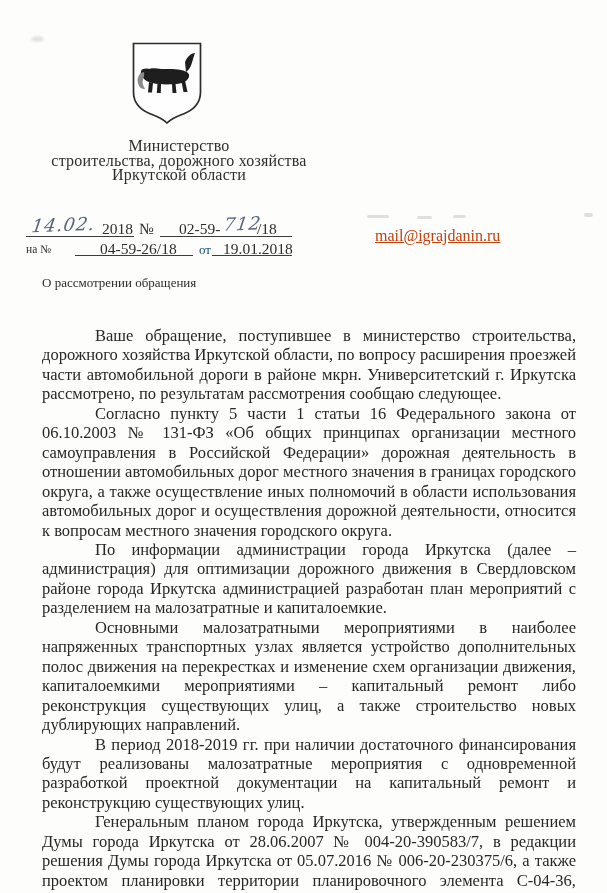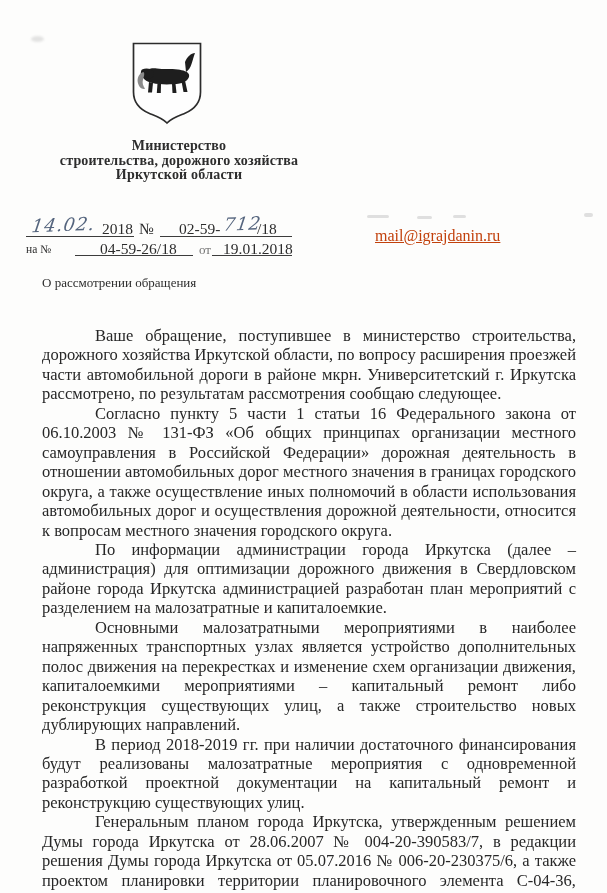--- a/index.html
+++ b/index.html
@@ -6,38 +6,38 @@
   html,body { background:#e9e9e9; }
   .page {
     position:relative; width:607px; height:893px; margin:0 auto;
     background:#fdfdfc; overflow:hidden;
     font-family:"Liberation Serif", serif; color:#2d2d2d;
   }
   
   .emblem { position:absolute; left:130px; top:40px; width:74px; height:86px; }
   .ministry-block {
     position:absolute; left:28px; top:139px; width:302px;
-    text-align:center; font-weight:bold; font-size:14px; line-height:14.6px;
+    text-align:center; font-weight:normal; font-size:16px; line-height:14.6px;
     letter-spacing:.2px;
   }
   .contact-block {
     position:absolute; left:28px; top:185px; width:302px;
     text-align:center; font-size:10.8px; line-height:10.2px; color:#3a3a3a;
   }
   
   .ref { position:absolute; left:0; top:0; width:607px; height:0; }
   .ref span { position:absolute; white-space:nowrap; }
   .hand {
     font-family:"DejaVu Serif", serif; font-style:italic;
     color:#55657e; font-size:18px; letter-spacing:1px;
     transform:rotate(-2deg) skewX(-10deg);
   }
   .rule { position:absolute; height:1px; background:#3c3c3c; }
   .print15 { font-size:15.5px; color:#2c2c2c; }
-  .print13 { font-size:13px; color:#737373;font-family:Liberation Serif, serif; }
+  .print13 { font-size:13px; color:#0c4a6e;font-family:Liberation Serif, serif; }
   .print11 { font-size:11.5px; color:#2c2c2c; }
   
   .recipient {
     position:absolute; left:375px; top:227px;
     font-size:16px; color:#c2410c;text-decoration:underline;
   }
   .subject {
     position:absolute; left:42px; top:275px;
     font-size:13px; color:#2d2d2d;
   }

